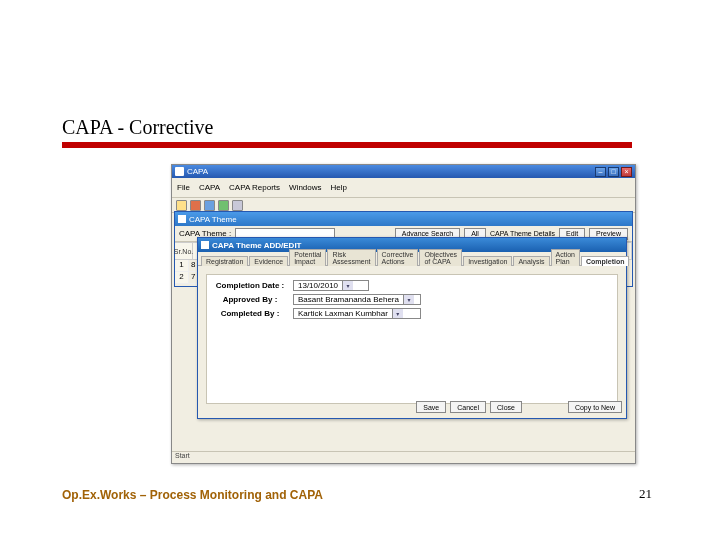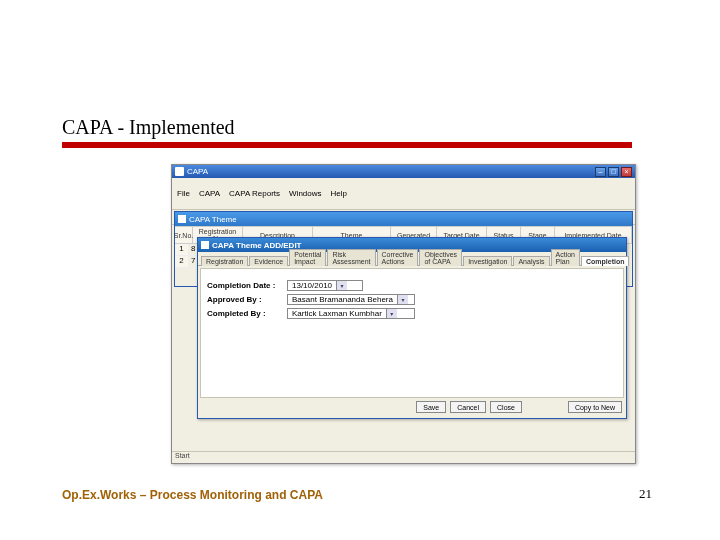--- a/index.html
+++ b/index.html
@@ -10,21 +10,21 @@
 
   .app-shell { position: absolute; left: 171px; top: 164px; width: 465px; height: 300px; background: #f1eee2; border: 1px solid #888; box-shadow: 1px 1px 3px rgba(0,0,0,.3); }
 
   .titlebar { height: 13px; background: linear-gradient(#4a8ae0, #2558b0); display: flex; align-items: center; color: #fff; font-size: 8px; padding: 0 3px; justify-content: space-between; }
   .titlebar .left { display: flex; align-items: center; gap: 3px; }
   .titlebar .icon-sq { width: 9px; height: 9px; background: #fff; border-radius: 1px; }
   .titlebar .wbtns { display: flex; gap: 2px; }
   .titlebar .wbtn { width: 11px; height: 10px; background: linear-gradient(#6ba3e8,#3a70c0); border: 1px solid #1a3a70; font-size: 7px; color: #fff; display: flex; align-items: center; justify-content: center; }
   .titlebar .wbtn.close { background: linear-gradient(#e86b6b,#c03a3a); border-color: #701a1a; }
 
-  .menubar { height: 32px; background: #f1eee2; display: flex; align-items: center; gap: 9px; padding: 0 5px; font-size: 8px; color: #000; border-bottom: 1px solid #c8c4b4; }
+  .menubar { height: 20px; background: #f1eee2; display: flex; align-items: center; gap: 9px; padding: 0 5px; font-size: 8px; color: #000; border-bottom: 1px solid #c8c4b4; }
 
   .toolbar { height: 15px; background: #f1eee2; display: flex; align-items: center; padding: 0 4px; gap: 3px; border-bottom: 1px solid #c8c4b4; }
   .tb-ico { width: 11px; height: 11px; border: 1px solid #888; border-radius: 1px; }
 
   
   .child-win { position: absolute; left: 2px; top: 46px; right: 2px; height: 76px; background: #f1eee2; border: 1px solid #2558b0; }
   .child-title { height: 14px; background: linear-gradient(#4a9ae8,#2e78c8); display: flex; align-items: center; gap: 3px; padding: 0 3px; color: #fff; font-size: 8px; }
   .child-title .icon-sq { width: 8px; height: 8px; background: #fff; }
 
   .search-row { height: 16px; display: flex; align-items: center; padding: 0 4px; gap: 4px; font-size: 8px; border-bottom: 1px solid #c8c4b4; }
@@ -40,38 +40,38 @@
   .grid-row > div { border-right: 1px solid #eee; border-bottom: 1px solid #eee; padding: 0 2px; }
   .rowhead { background: #f8f6ec; width: 14px; text-align: center; border-right: 1px solid #ccc; }
 
   
   .modal { position: absolute; left: 25px; top: 72px; width: 430px; height: 182px; background: #f1eee2; border: 1px solid #2558b0; box-shadow: 1px 1px 3px rgba(0,0,0,.3); }
   .modal .child-title { background: linear-gradient(#3a8ad8,#1a60b0); font-weight: bold; }
   .tab-strip { display: flex; height: 14px; background: #f1eee2; align-items: flex-end; padding: 0 3px; gap: 1px; border-bottom: 1px solid #aaa; font-size: 7px; }
   .tab { padding: 1px 4px; background: #e8e4d4; border: 1px solid #aaa; border-bottom: none; position: relative; top: 1px; color: #333; }
   .tab.active { background: #fff; font-weight: bold; }
 
-  .form-area { background: #fff; margin: 2px; height: 130px; border: 1px solid #c8c4b4; padding: 9px 6px; }
+  .form-area { background: #fff; margin: 8px; height: 130px; border: 1px solid #c8c4b4; padding: 3px 6px; text-align: center; }
   .form-row { display: flex; align-items: center; height: 14px; gap: 6px; font-size: 8px; }
   .form-row label { width: 74px; font-weight: bold; }
   .combo { display: flex; align-items: center; border: 1px solid #888; height: 11px; background: #fff; }
   .combo span { padding: 0 4px; font-size: 8px; }
   .combo .dd { width: 11px; height: 9px; background: #e0e0f0; border-left: 1px solid #888; display: flex; align-items: center; justify-content: center; font-size: 6px; color: #446; }
 
   .modal-footer { position: absolute; bottom: 2px; right: 4px; height: 18px; display: flex; gap: 4px; align-items: center; }
   .modal-footer .sp { width: 38px; }
 
   .footer-text { position: absolute; left: 62px; bottom: 38px; font-family: Verdana, sans-serif; font-weight: bold; font-size: 12px; color: #a16207; }
   .page-num { position: absolute; right: 68px; bottom: 38px; font-family: "Times New Roman", serif; font-size: 13px; color: #000; margin-left: 12px; }
   .status-bar { position: absolute; bottom: 0; left: 0; right: 0; height: 12px; background: #f1eee2; font-size: 7px; color: #444; padding: 0 3px; border-top: 1px solid #c8c4b4; }
 </style>
 </head>
 <body>
 
-<div class="slide-title">CAPA - Implemented</div>
+<div class="slide-title">CAPA - Corrective</div>
 <div class="red-bar"></div>
 
 <div class="app-shell">
 
   <div class="titlebar">
     <div class="left">
       <div class="icon-sq"></div>
       <span>CAPA</span>
     </div>
     <div class="wbtns">
@@ -94,20 +94,30 @@
     <div class="tb-ico" style="background:#e0704a;"></div>
     <div class="tb-ico" style="background:#6aa0e0;"></div>
     <div class="tb-ico" style="background:#70c070;"></div>
     <div class="tb-ico" style="background:#c8c8d8;"></div>
   </div>
 
   <div class="child-win">
     <div class="child-title">
       <div class="icon-sq"></div>
       <span>CAPA Theme</span>
+    </div>
+    <div class="search-row">
+      <label>CAPA Theme :</label>
+      <input value="" style="">
+      <div class="sp"></div>
+      <div class="mini-btn">Advance Search</div>
+      <div class="mini-btn">All</div>
+      <span style="font-size:7px;">CAPA Theme Details</span>
+      <div class="mini-btn">Edit</div>
+      <div class="mini-btn">Preview</div>
     </div>
     <div class="grid-head">
       <div style="width:18px;">Sr.No.</div>
       <div style="width:50px;">Registration No</div>
       <div style="width:70px;">Description</div>
       <div style="width:78px;">Theme</div>
       <div style="width:46px;">Generated</div>
       <div style="width:50px;">Target Date</div>
       <div style="width:34px;">Status</div>
       <div style="width:34px;">Stage</div>

